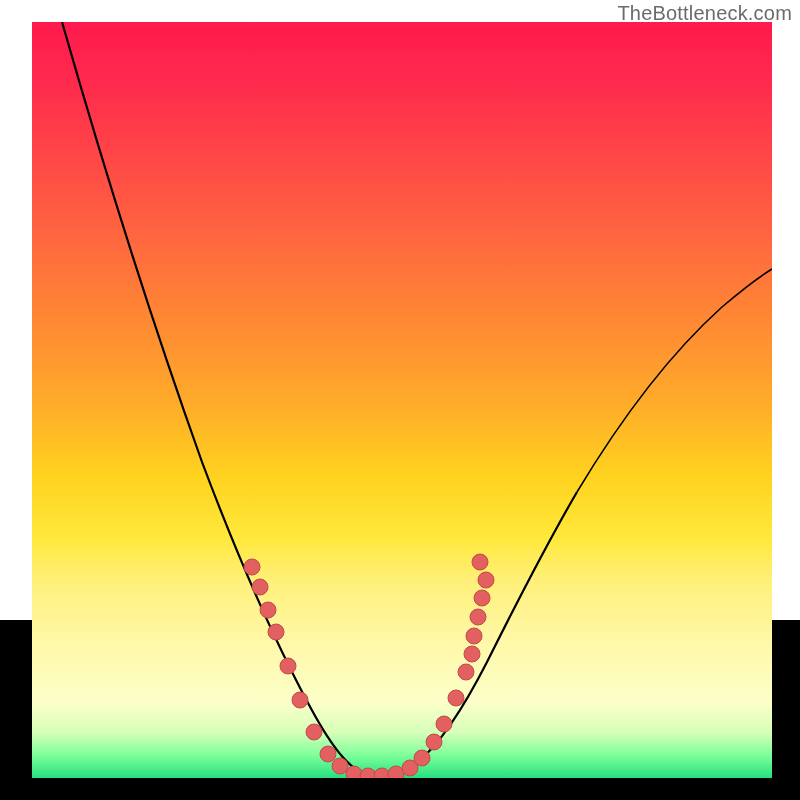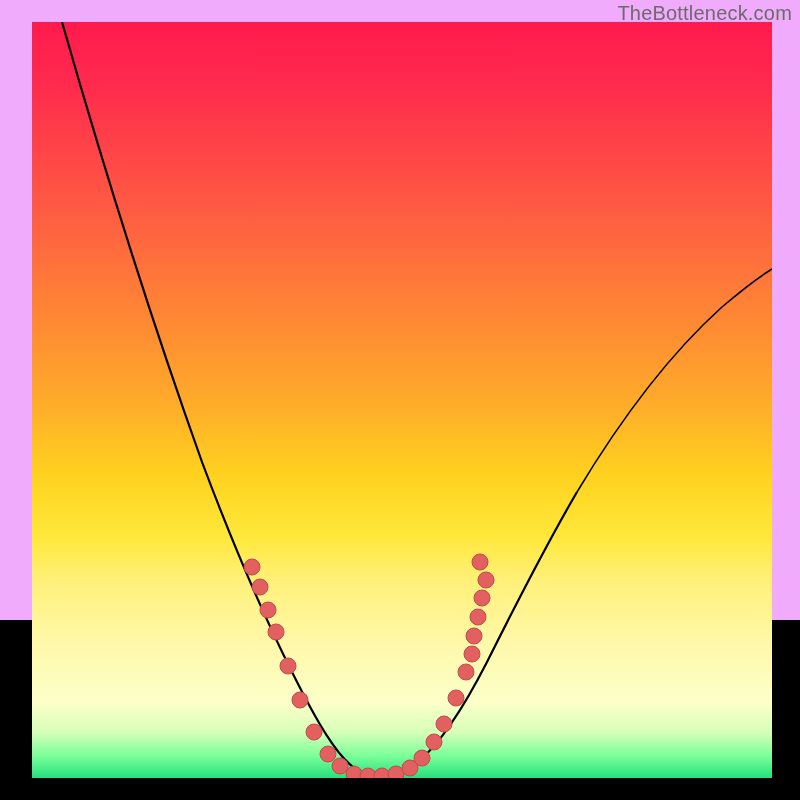--- a/index.html
+++ b/index.html
@@ -8,21 +8,21 @@
     width: 800px;
     height: 800px;
     background: #000;
     overflow: hidden;
     font-family: Arial, Helvetica, sans-serif;
   }
   .frame {
     position: relative;
     width: 800px;
     height: 620px;
-    background: #f0abfc;
+    background: #ffffff;
   }
   .plot {
     position: absolute;
     left: 32px;
     top: 22px;
     width: 740px;
     height: 756px;
     
     background: linear-gradient(to bottom,
       #ff1a4d 0%,

